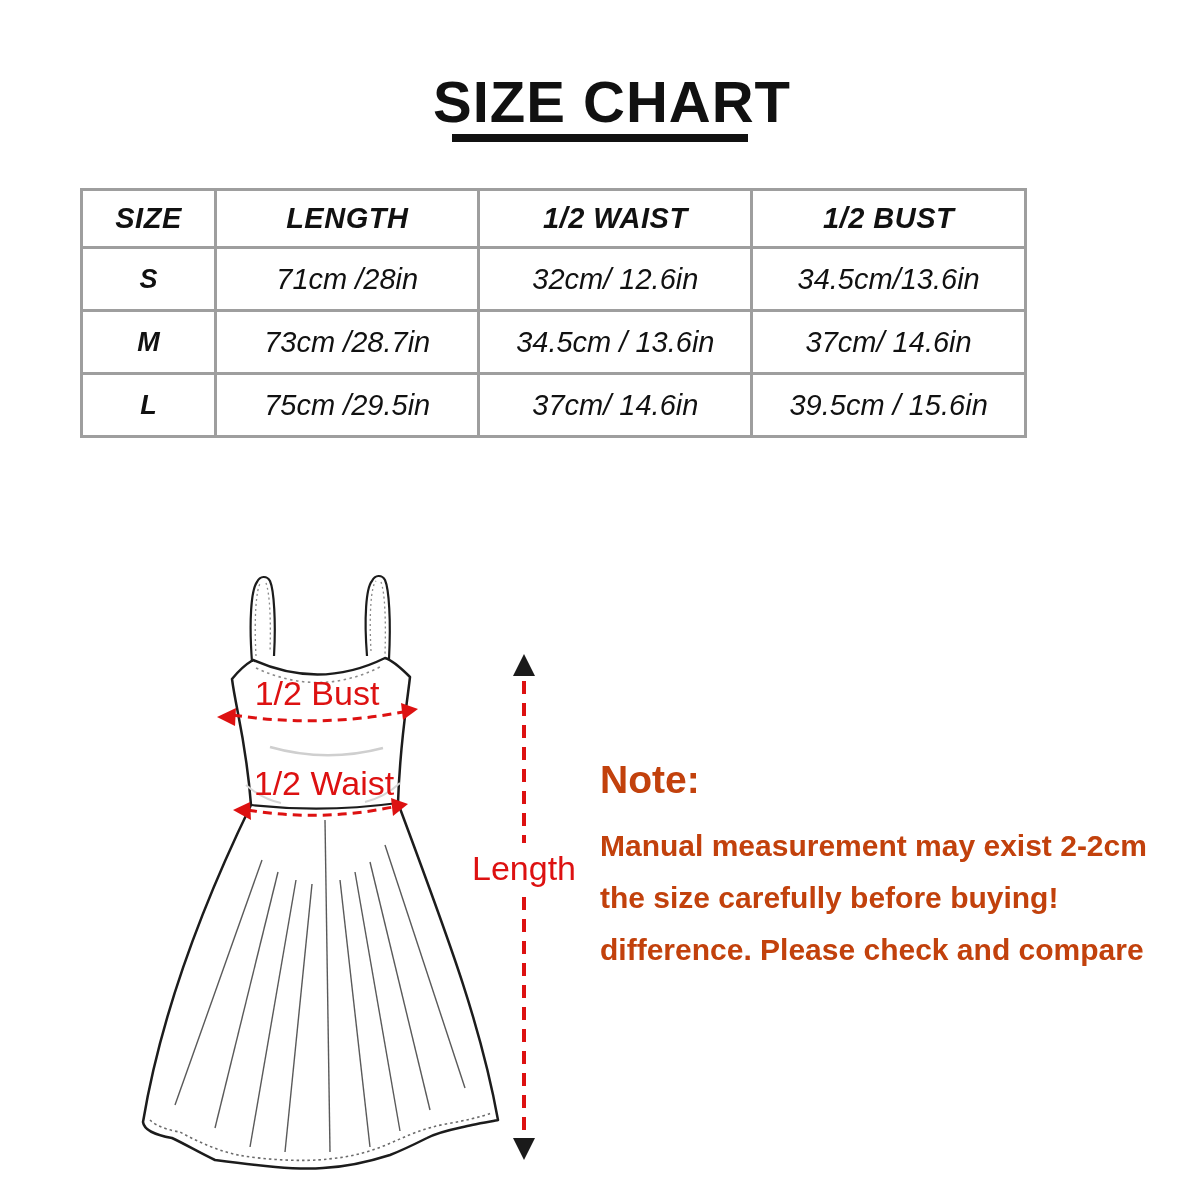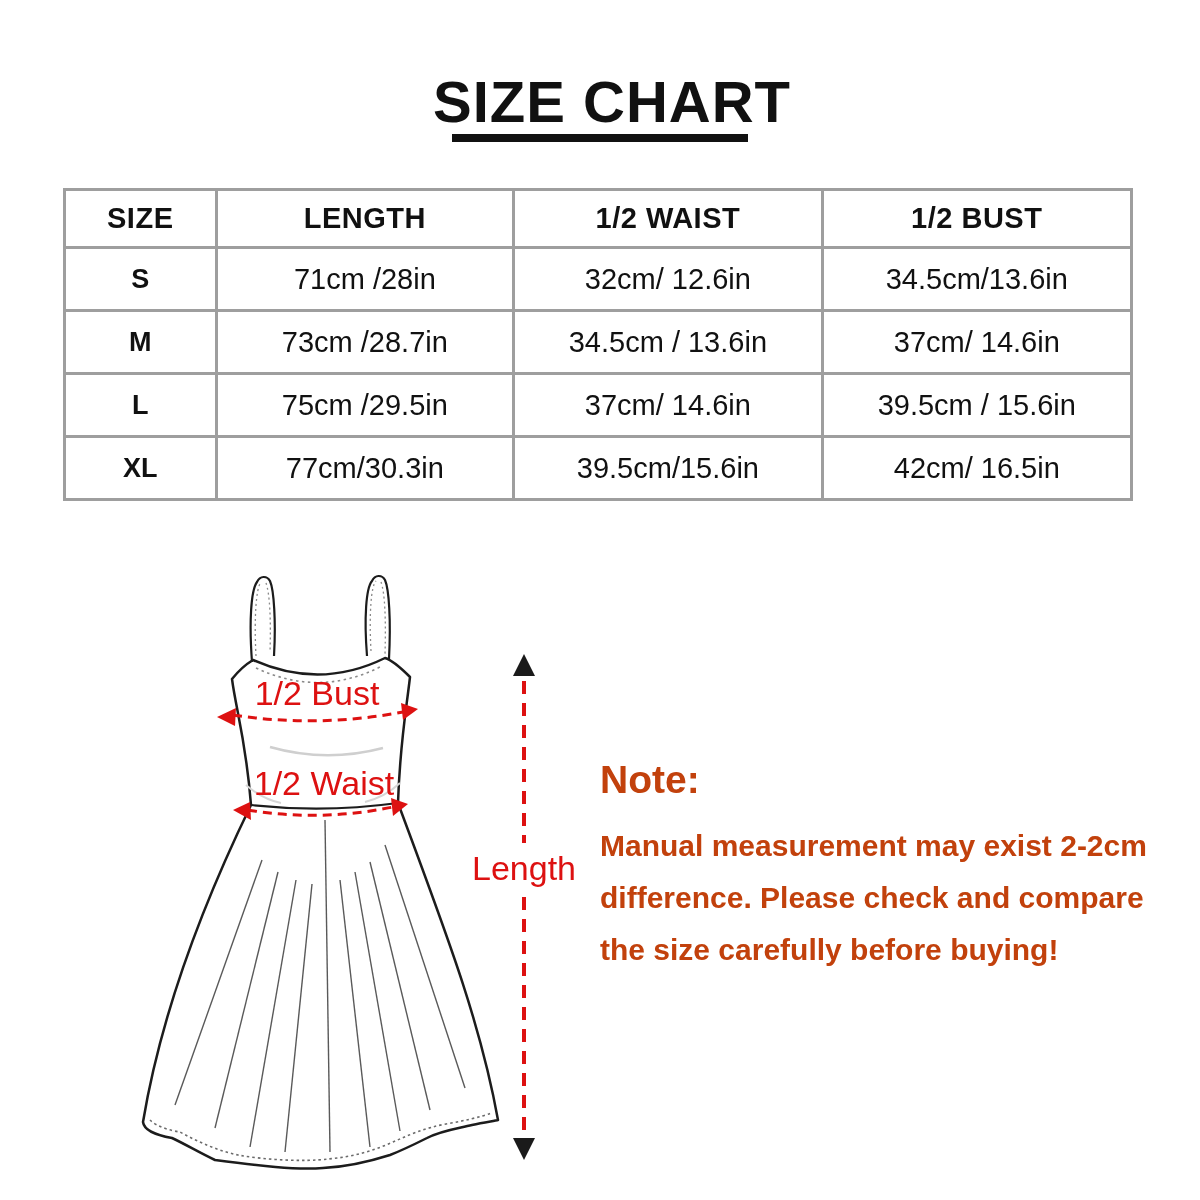--- a/index.html
+++ b/index.html
@@ -11,23 +11,23 @@
   .title{
     position:absolute;top:56px;left:0;width:100%;margin:12px;
     text-align:center;font-size:58px;font-weight:bold;letter-spacing:1px;color:#111;
   }
   .title-underline{
     position:absolute;top:134px;left:50%;margin-left:-148px;
     width:296px;height:8px;background:#111;
   }
   
   table.size-table{
-    position:absolute;left:63px;top:188px;width:1070px;
+    position:absolute;left:80px;top:188px;width:947px;
     border-collapse:collapse;table-layout:fixed;text-align:center;
-    font-size:29px;color:#111;
+    font-size:29px;color:#111;font-style:italic;
   }
   table.size-table th,table.size-table td{
     border:3px solid #9e9e9e;padding:0;height:60px;vertical-align:middle;
   }
   table.size-table thead th{font-weight:bold;height:55px;font-size:29px;letter-spacing:.5px;}
   table.size-table tbody th{font-weight:bold;font-size:27px;}
   table.size-table td{font-weight:normal;}
   
   .dress-figure{position:absolute;left:100px;top:550px;}
   .dress-figure text{
@@ -73,26 +73,20 @@
         <th>M</th>
         <td>73cm /28.7in</td>
         <td>34.5cm / 13.6in</td>
         <td>37cm/ 14.6in</td>
       </tr>
       <tr>
         <th>L</th>
         <td>75cm /29.5in</td>
         <td>37cm/ 14.6in</td>
         <td>39.5cm / 15.6in</td>
-      </tr>
-      <tr>
-        <th>XL</th>
-        <td>77cm/30.3in</td>
-        <td>39.5cm/15.6in</td>
-        <td>42cm/ 16.5in</td>
       </tr>
     </tbody>
   </table>
 
   <svg class="dress-figure" width="480" height="645" viewBox="0 0 480 645" aria-hidden="true">
 
     <g>
       <path d="M132,129 C140,119 148,113 153,110
            Q220,140 285,108
            C292,110 302,119 310,127
@@ -158,17 +152,17 @@
       <line x1="424" y1="131" x2="424" y2="293" stroke="#dd1111" stroke-width="4" stroke-dasharray="13,9"></line>
       <text x="424" y="330" text-anchor="middle">Length</text>
       <line x1="424" y1="347" x2="424" y2="589" stroke="#dd1111" stroke-width="4" stroke-dasharray="13,9"></line>
       <polygon points="424,610 413,588 435,588" fill="#1a1a1a"></polygon>
     </g>
   </svg>
 
   <div class="note">
     <div class="note-heading">Note:</div>
     <div class="note-line">Manual measurement may exist 2-2cm</div>
+    <div class="note-line">the size carefully before buying!</div>
     <div class="note-line">difference. Please check and compare</div>
-    <div class="note-line">the size carefully before buying!</div>
   </div>
 
 </div>
 
 </body></html>

